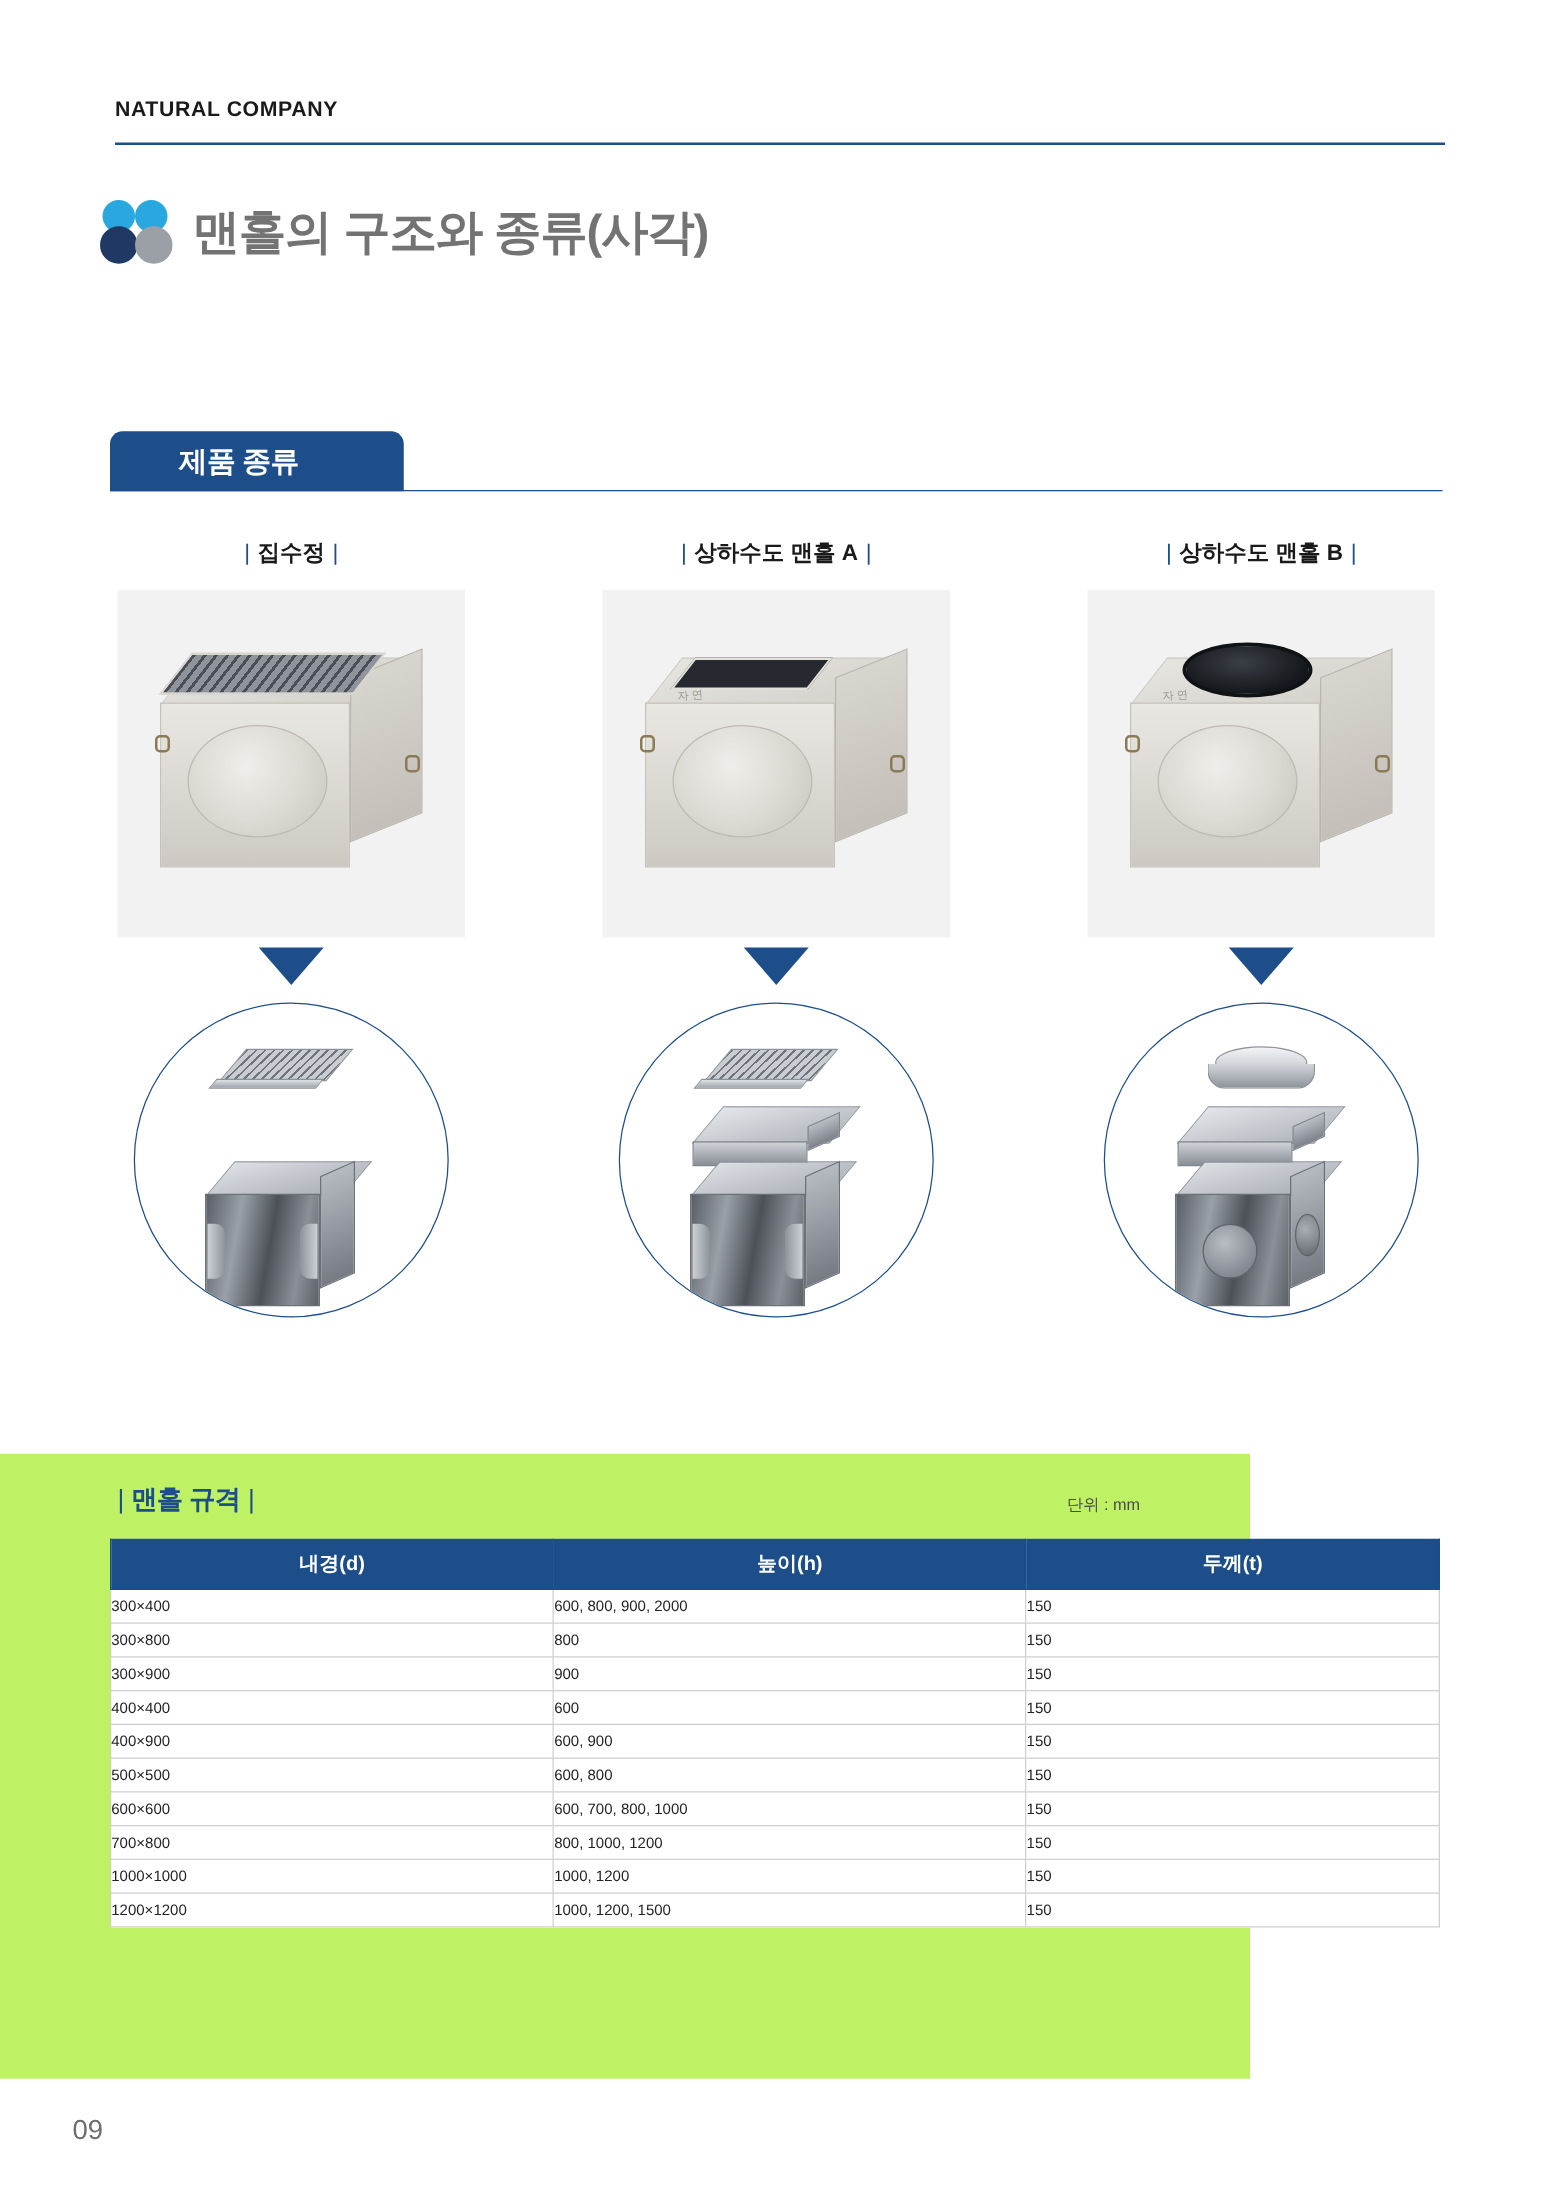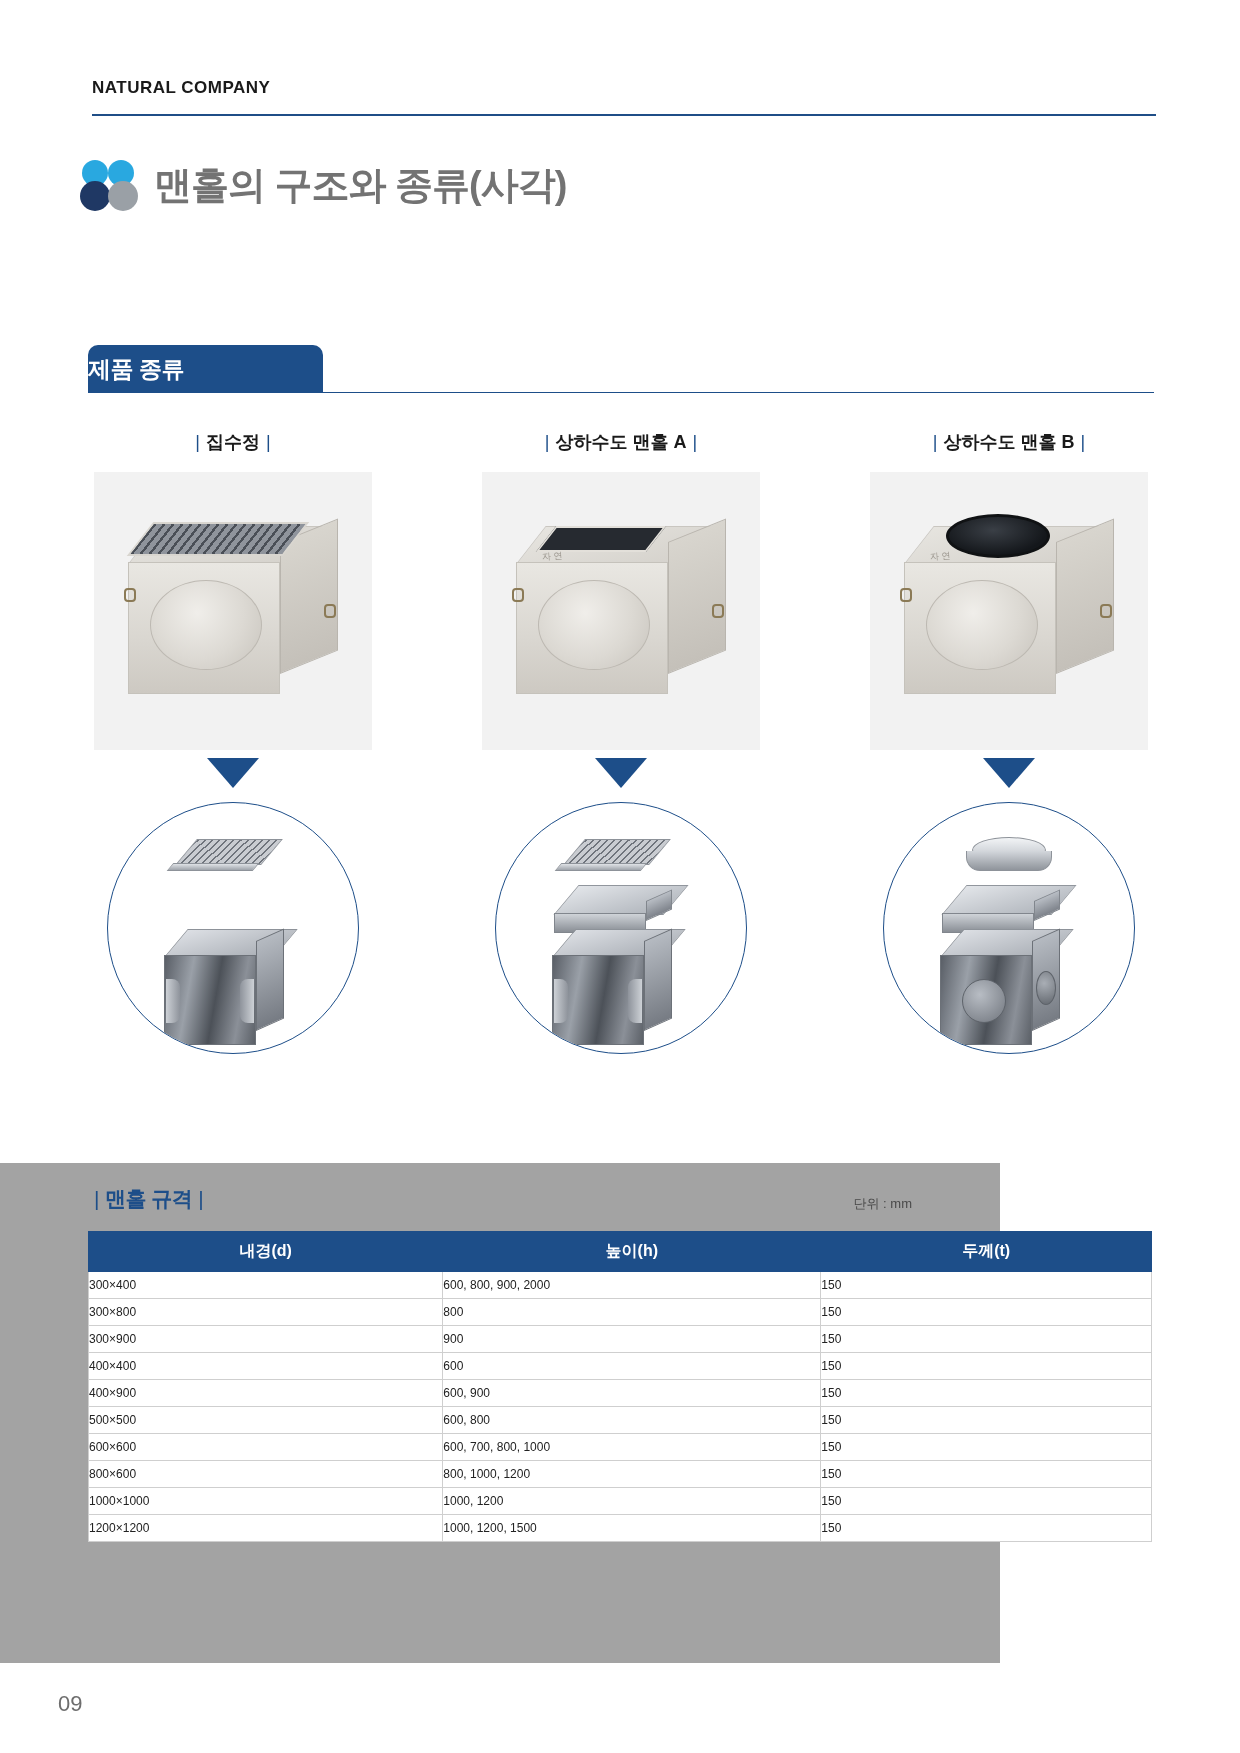--- a/index.html
+++ b/index.html
@@ -73,20 +73,21 @@
     position: absolute;
     left: 0; top: 0;
     width: 235px; height: 48px;
     background: #1d4e89;
     border-radius: 10px 10px 0 0;
     color: #ffffff;
     font-size: 23px;
     font-weight: bold;
     display: flex;
     align-items: center;
+    padding-left: 55px;
     letter-spacing: -0.5px;
   }
   .section-rule {
     position: absolute;
     left: 0; bottom: 0;
     width: 1066px;
     border-bottom: 1.5px solid #1d4e89;
   }
 
   
@@ -325,21 +326,21 @@
     background: radial-gradient(circle at 40% 35%, #a9aeb5, #62676e);
     border: 1px solid #5e636a;
   }
 
   
   .spec-panel {
     position: absolute;
     left: 0; top: 1163px;
     width: 1000px;
     height: 500px;
-    background: #a3a3a3;
+    background: #bef264;
     padding-left: 43px;
   }
   .spec-head {
     position: absolute;
     left: 88px; top: 22px;
     font-size: 21px;
     font-weight: bold;
     color: #1d4e89;
     letter-spacing: -0.5px;
   }
@@ -549,21 +550,21 @@
         <td>500×500</td>
         <td>600, 800</td>
         <td>150</td>
       </tr>
       <tr>
         <td>600×600</td>
         <td>600, 700, 800, 1000</td>
         <td>150</td>
       </tr>
       <tr>
-        <td>800×600</td>
+        <td>700×800</td>
         <td>800, 1000, 1200</td>
         <td>150</td>
       </tr>
       <tr>
         <td>1000×1000</td>
         <td>1000, 1200</td>
         <td>150</td>
       </tr>
       <tr>
         <td>1200×1200</td>

